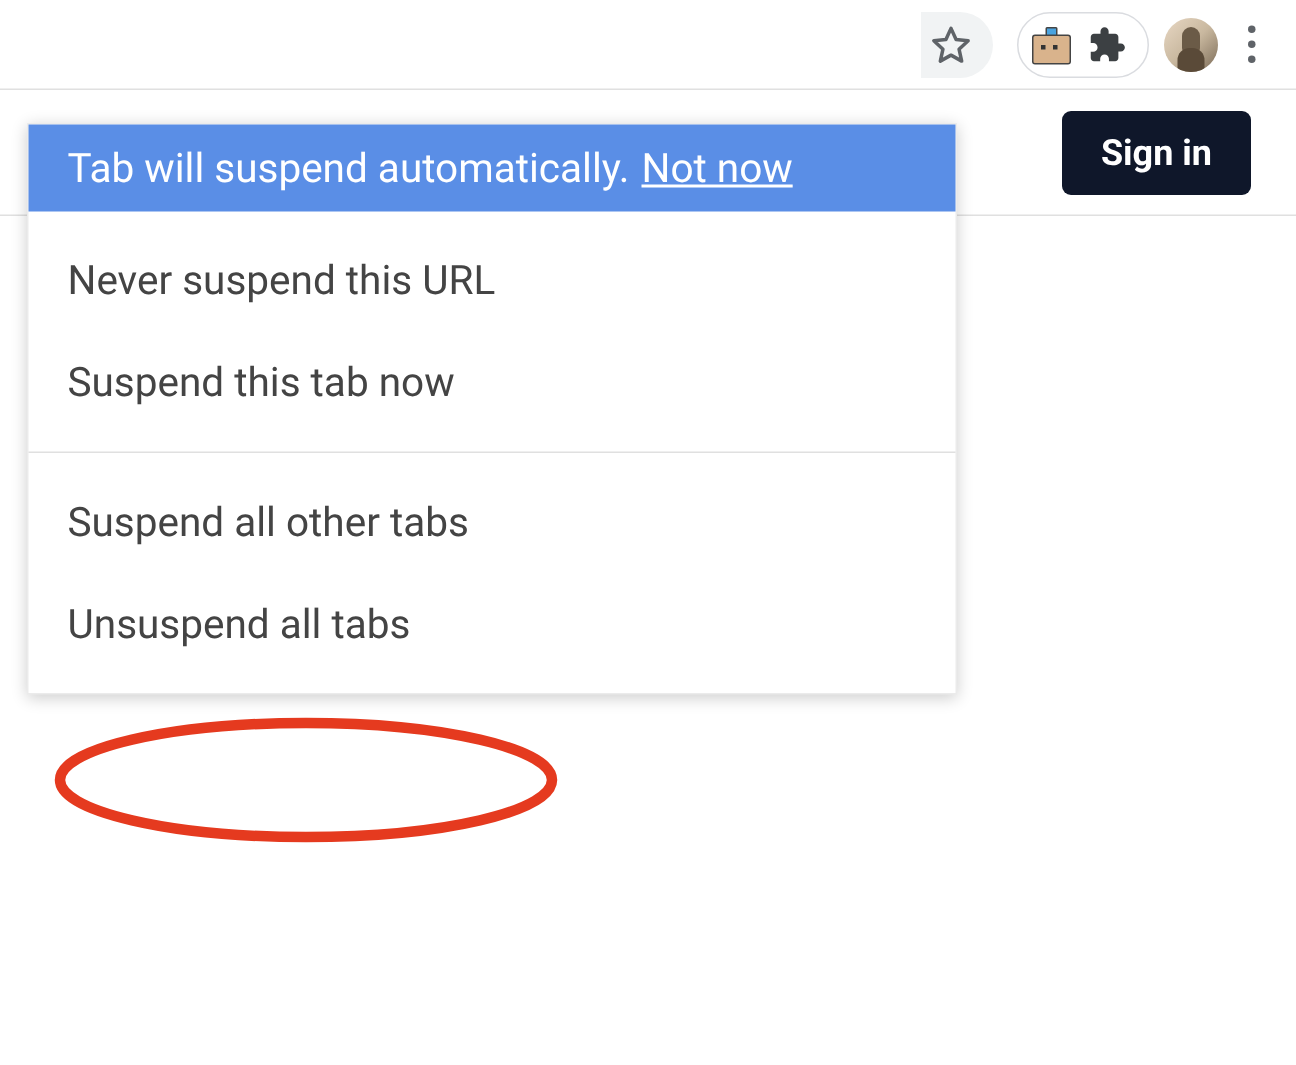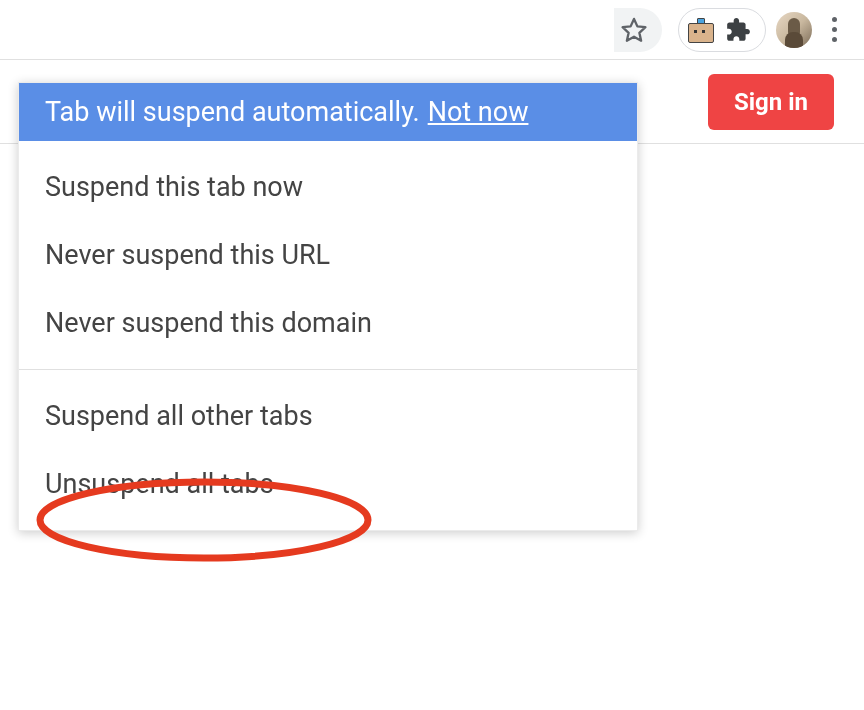--- a/index.html
+++ b/index.html
@@ -132,21 +132,21 @@
     }
     .divider-row {
       height: 84px;
       border-bottom: 1px solid #e0e0e0;
       display: flex;
       justify-content: flex-end;
       align-items: center;
       padding-right: 30px;
     }
     .signin-btn {
-      background: #ef4444;
+      background: #0f172a;
       color: #fff;
       font-size: 24px;
       font-weight: 700;
       border: none;
       border-radius: 6px;
       padding: 14px 26px;
       cursor: pointer;
       font-family: inherit;
     }
     
@@ -239,23 +239,22 @@
   <button class="signin-btn">Sign in</button>
 </div>
 
 <div class="dropdown">
   <div class="dd-header">
     <span>Tab will suspend automatically.</span>
     <a href="#">Not now</a>
   </div>
 
   <div class="dd-section">
+    <div class="dd-item">Never suspend this URL</div>
     <div class="dd-item">Suspend this tab now</div>
-    <div class="dd-item">Never suspend this URL</div>
-    <div class="dd-item">Never suspend this domain</div>
   </div>
 
   <div class="dd-section">
     <div class="dd-item">Suspend all other tabs</div>
     <div class="dd-item">Unsuspend all tabs</div>
   </div>
 
 </div>
 
 <div class="anno-ellipse">

